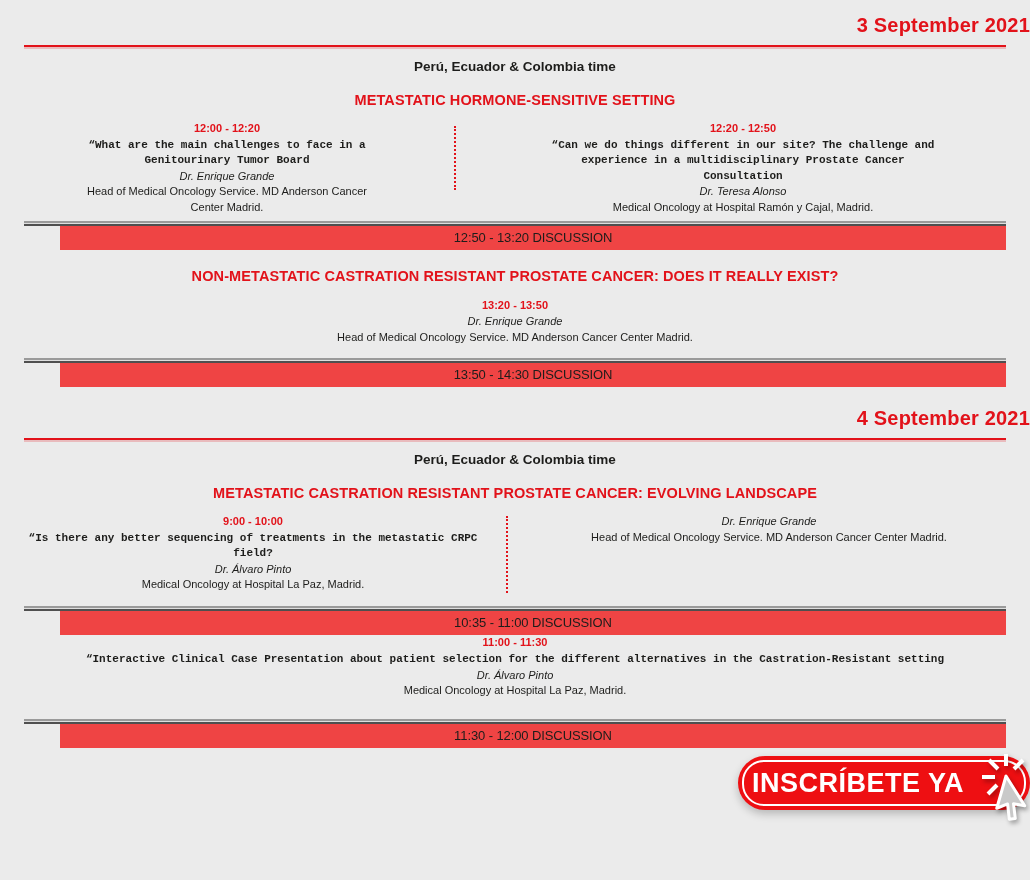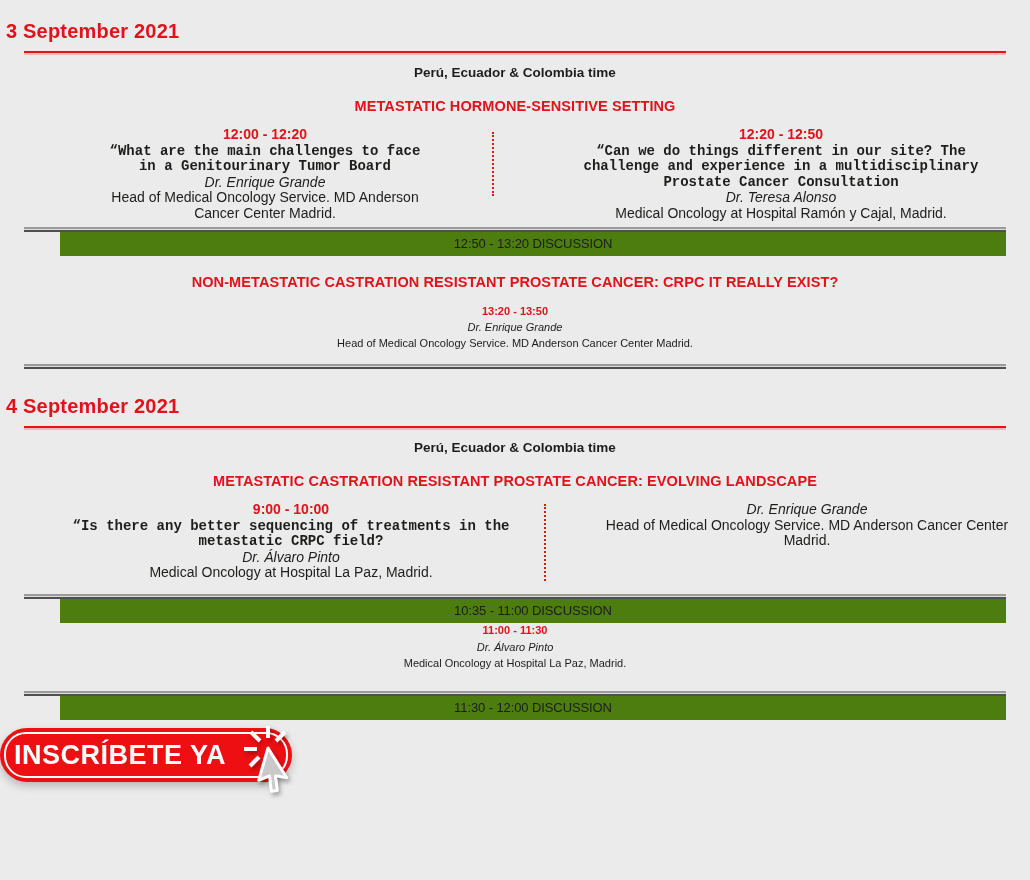--- a/index.html
+++ b/index.html
@@ -7,22 +7,22 @@
     width:1030px;height:880px;
     background:#ebebeb;
     font-family:"Liberation Sans",sans-serif;
     color:#1d1d1b;
     position:relative;
     overflow:hidden;
   }
   :root{--red:#e2121a;--btnred:#ee0f12;}
 
   .day-title{
-    margin:6px;padding-top:14px;
-    text-align:left;
+    margin:0;padding-top:14px;
+    text-align:right;
     font-size:20px;font-weight:700;
     color:var(--red);
     letter-spacing:.2px;
   }
   .day2 .day-title{padding-top:20px;}
   .red-rule{
     height:2px;background:var(--red);
     margin:8px 24px 0;
     box-shadow:0 2px 0 rgba(226,18,26,.22);
   }
@@ -32,21 +32,21 @@
     font-size:13.5px;font-weight:700;
   }
   .section-heading{
     margin:18px 0 0;
     text-align:center;
     font-size:14.5px;font-weight:700;
     color:var(--red);
     letter-spacing:.1px;
   }
   .session-row{display:flex;margin-top:13px;align-items:flex-start;}
-  .cell{font-size:14px;line-height:15.6px;text-align:center;flex:1;padding-left:38px;}
+  .cell{font-size:11px;line-height:15.6px;text-align:center;flex:1;}
   .inner{margin:0 auto;}
   .w312{max-width:312px;}
   .w405{max-width:405px;}
   .w475{max-width:475px;}
   .w465{max-width:465px;}
   .day1-row .left{flex:0 0 454px;}
   .day2-row .left{flex:0 0 506px;}
   .time{color:var(--red);font-weight:700;margin-bottom:1px;}
   .s-title{font-weight:700;font-family:Liberation Mono, monospace;}
   .speaker{font-style:italic;}
@@ -58,29 +58,29 @@
   .day2 .single-session{margin-top:0;}
 
   .discussion-bar{margin:5px 24px 0;}
   .discussion-bar.mt12{margin-top:12px;}
   .discussion-bar.mt13{margin-top:13px;}
   .discussion-bar.mt20{margin-top:20px;}
   .bar-line-a{height:2px;background:#9a9a9a;}
   .bar-line-gap{height:1px;background:#dedede;}
   .bar-line-b{height:2px;background:#4f4f4f;}
   .bar-body{
-    background:#4d7c0f;
+    background:#ef4444;
     padding:4px 0 5px;
     text-align:center;
     font-size:13px;
     letter-spacing:-.1px;
     margin-left:36px;
   }
 
-  .register-wrap{margin-top:8px;display:flex;justify-content:flex-start;}
+  .register-wrap{margin-top:8px;display:flex;justify-content:flex-end;}
   .register-btn{
     position:relative;
     width:292px;height:54px;
     border:none;
     border-radius:28px;
     background:var(--btnred);
     box-shadow:0 4px 8px rgba(0,0,0,.22);
     cursor:pointer;
     font-family:"Liberation Sans",sans-serif;
   }
@@ -137,32 +137,33 @@
     </div>
   </div>
 
   <div class="discussion-bar">
     <div class="bar-line-a"></div>
     <div class="bar-line-gap"></div>
     <div class="bar-line-b"></div>
     <div class="bar-body">12:50 - 13:20 DISCUSSION</div>
   </div>
 
-  <h2 class="section-heading">NON-METASTATIC CASTRATION RESISTANT PROSTATE CANCER: CRPC IT REALLY EXIST?</h2>
+  <h2 class="section-heading">NON-METASTATIC CASTRATION RESISTANT PROSTATE CANCER: DOES IT REALLY EXIST?</h2>
 
   <div class="single-session">
     <div class="time">13:20 - 13:50</div>
     <div class="speaker">Dr. Enrique Grande</div>
     <div class="aff">Head of Medical Oncology Service. MD Anderson Cancer Center Madrid.</div>
   </div>
 
   <div class="discussion-bar mt12">
     <div class="bar-line-a"></div>
     <div class="bar-line-gap"></div>
     <div class="bar-line-b"></div>
+    <div class="bar-body">13:50 - 14:30 DISCUSSION</div>
   </div>
 </section>
 
 <section class="day2">
   <h1 class="day-title">4 September 2021</h1>
   <div class="red-rule"></div>
   <div class="timezone">Perú, Ecuador &amp; Colombia time</div>
 
   <h2 class="section-heading">METASTATIC CASTRATION RESISTANT PROSTATE CANCER: EVOLVING LANDSCAPE</h2>
 
@@ -186,20 +187,21 @@
 
   <div class="discussion-bar mt13">
     <div class="bar-line-a"></div>
     <div class="bar-line-gap"></div>
     <div class="bar-line-b"></div>
     <div class="bar-body">10:35 - 11:00 DISCUSSION</div>
   </div>
 
   <div class="single-session">
     <div class="time">11:00 - 11:30</div>
+    <div class="s-title">“Interactive Clinical Case Presentation about patient selection for the different alternatives in the Castration-Resistant setting</div>
     <div class="speaker">Dr. Álvaro Pinto</div>
     <div class="aff">Medical Oncology at Hospital La Paz, Madrid.</div>
   </div>
 
   <div class="discussion-bar mt20">
     <div class="bar-line-a"></div>
     <div class="bar-line-gap"></div>
     <div class="bar-line-b"></div>
     <div class="bar-body">11:30 - 12:00 DISCUSSION</div>
   </div>

